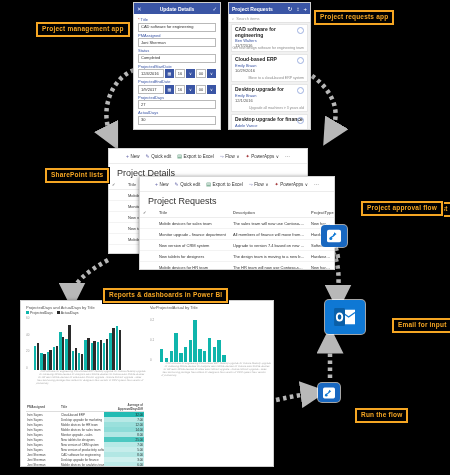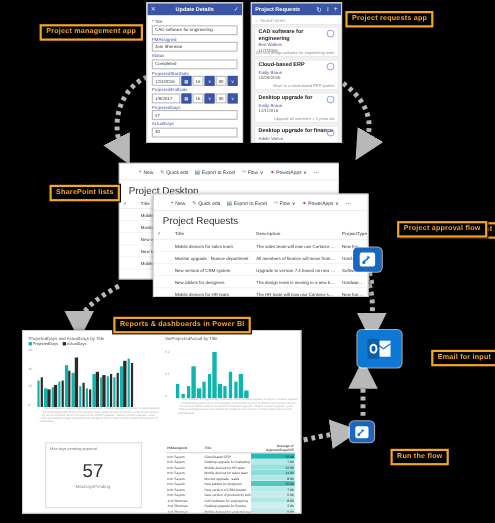--- a/index.html
+++ b/index.html
@@ -233,21 +233,21 @@
         </span>
       <span class="cmd">
           <span class="ic" style="color:#a4373a">✦</span>
           <span>PowerApps</span>
           <span>∨</span>
         </span>
       <span class="cmd">
           <span class="ic">⋯</span>
         </span>
     </div>
-    <div class="sptitle">Project Desktop</div>
+    <div class="sptitle">Project Details</div>
     <table class="sptbl">
       <tbody>
           <tr>
         <th class="chk">✓</th>
         <th>Title</th>
         <th></th>
         <th></th>
       </tr>
       <tr>
             <td class="chk"></td>
@@ -455,27 +455,20 @@
               <span style="height: 15.4px;"></span>
               <span style="height: 22px;"></span>
               <span style="height: 6.6px;"></span>
             </div>
         </div>
         <div style="font-size:2.5px;color:#aaa;height:22px;overflow:hidden;transform:skewX(-20deg);margin-left:12px;" id="c2lab">CAD software for engineering  Cloud-based ERP  Desktop upgrade for finance  Desktop upgrade for marketing  Mobile devices for analytics team  Mobile devices for finance team  Mobile devices for HR team  Mobile devices for sales team  Monitor upgrade - finance  Monitor upgrade - sales  New accounting package  New tablets for designers  New version of CRM system  New version of productivity</div>
       </div>
     </div>
 
     <div style="display:flex;padding:6px 5px;gap:8px;align-items:flex-start;">
-      <div style="width:118px;display:flex;justify-content:center;">
-        <div class="card" style="position:relative;">
-          <div class="ct">Max days pending approval</div>
-          <div class="cv">57</div>
-          <div class="cl">MaxDaysPending</div>
-        </div>
-      </div>
       <div style="width:118px;">
         <table class="mtbl">
           <tbody>
               <tr>
             <th style="width:32px">PMAssigned</th>
             <th>Title</th>
             <th style="width:38px;text-align:right">Average of ApprovalDaysDiff</th>
           </tr>
           </tbody>
             <tbody id="mtbody">

